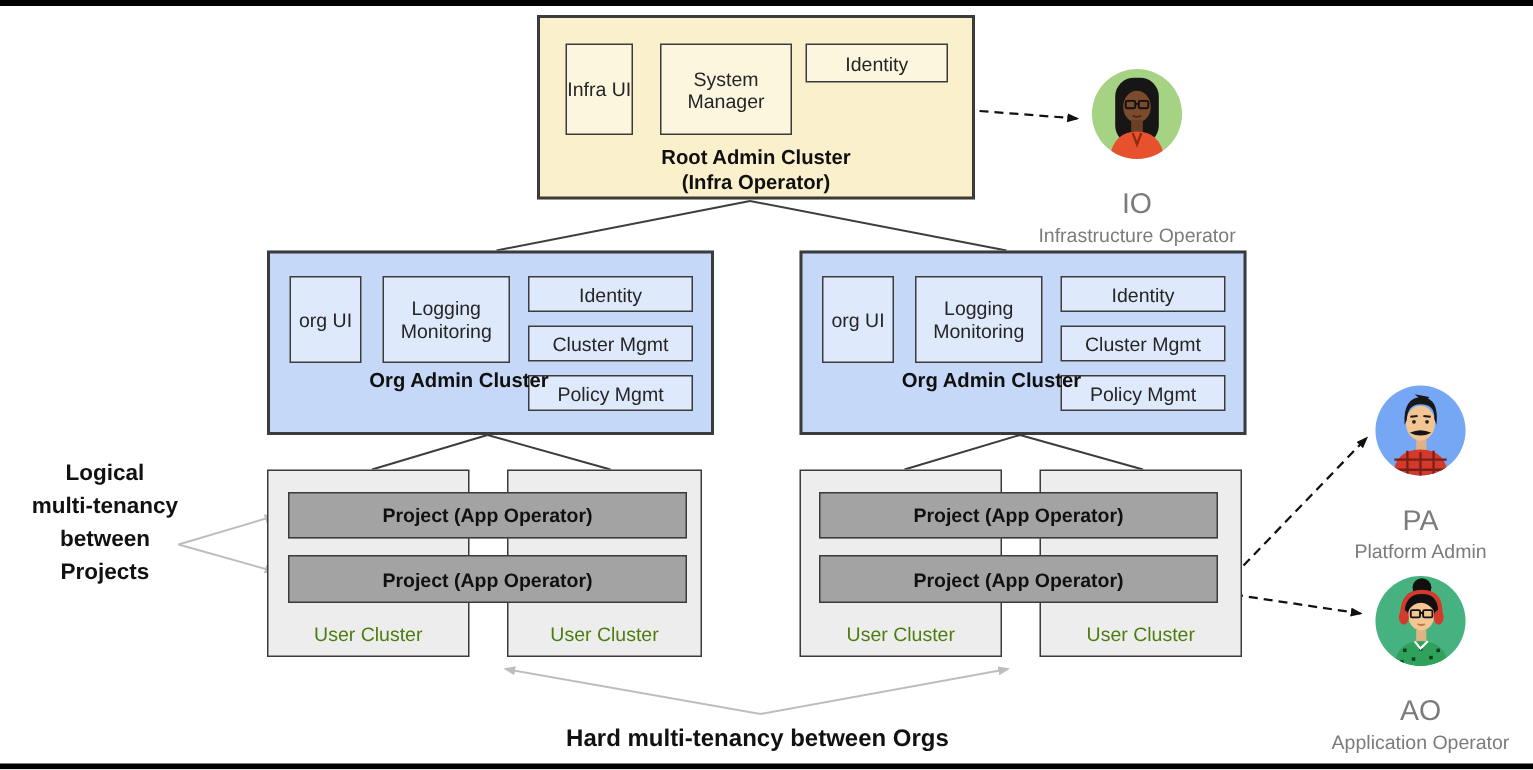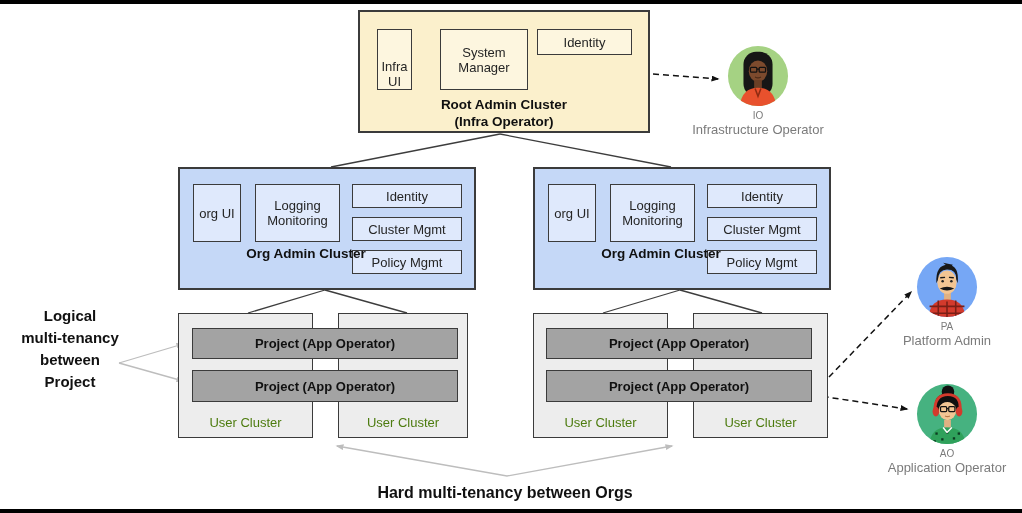--- a/index.html
+++ b/index.html
@@ -54,21 +54,21 @@
     position:absolute;left:0;top:305px;width:140px;text-align:center;
     font-size:15px;font-weight:700;line-height:22px;color:#111;
   }
   .bottom-annotation{
     position:absolute;left:300px;top:484px;width:410px;text-align:center;
     font-size:16px;font-weight:700;color:#111;
   }
 
   .persona{position:absolute;text-align:center;}
   .persona .avatar{display:block;margin:0 auto;}
-  .persona-initials{font-size:10px;color:#7b7b7b;margin-top:3px;}
+  .persona-initials{font-size:19px;color:#7b7b7b;margin-top:19px;}
   .persona-role{font-size:13px;color:#7b7b7b;margin-top:1px;}
   .persona.io{left:683px;top:45px;width:150px;}
   .persona.pa{left:872px;top:256px;width:150px;}
   .persona.ao{left:872px;top:383px;width:150px;}
 </style>
 </head>
 <body>
 
 <div class="canvas">
 
@@ -98,21 +98,21 @@
     <line x1="653" y1="74" x2="718" y2="79" stroke="#111" stroke-width="1.5" stroke-dasharray="6 4" marker-end="url(#arrowDark)"></line>
     <line x1="829" y1="377" x2="911" y2="292" stroke="#111" stroke-width="1.5" stroke-dasharray="6 4" marker-end="url(#arrowDark)"></line>
     <line x1="793" y1="392" x2="907" y2="409" stroke="#111" stroke-width="1.5" stroke-dasharray="6 4" marker-end="url(#arrowDark)"></line>
 
     <line x1="119" y1="363" x2="183" y2="344" stroke="#bdbdbd" stroke-width="1.3" marker-end="url(#arrowGray)"></line>
     <line x1="119" y1="363" x2="183" y2="381" stroke="#bdbdbd" stroke-width="1.3" marker-end="url(#arrowGray)"></line>
     <path d="M337,446 L507,476 L672,446" fill="none" stroke="#bdbdbd" stroke-width="1.3" marker-start="url(#arrowGrayStart)" marker-end="url(#arrowGray)"></path>
   </svg>
 
   <div class="cluster root-cluster">
-    <div class="comp root-comp" style="left:17px;top:17px;width:35px;height:61px;align-items:flex-end;">
+    <div class="comp root-comp" style="left:17px;top:17px;width:45px;height:61px;">
         <span>Infra UI</span>
       </div>
     <div class="comp root-comp" style="left:80px;top:17px;width:88px;height:61px;">
         <span>System Manager</span>
       </div>
     <div class="comp root-comp" style="left:177px;top:17px;width:95px;height:26px;">
         <span>Identity</span>
       </div>
     <div class="cluster-title root-title">
       <div>Root Admin Cluster</div>
@@ -177,21 +177,21 @@
       <div class="user-cluster-label">User Cluster</div>
     </div>
     <div class="project-bar" style="left:13px;top:15px;width:266px;height:31px;">Project (App Operator)</div>
     <div class="project-bar" style="left:13px;top:57px;width:266px;height:32px;">Project  (App Operator)</div>
   </div>
 
   <div class="left-annotation">
     <div>Logical</div>
     <div>multi-tenancy</div>
     <div>between</div>
-    <div>Project</div>
+    <div>Projects</div>
   </div>
 
   <div class="bottom-annotation">Hard multi-tenancy between Orgs</div>
 
   <div class="persona io">
     <svg class="avatar" width="62" height="62" viewBox="0 0 64 64">
       <defs>
           <clipPath id="clipIO">
             <circle cx="32" cy="32" r="31"></circle>
           </clipPath>

